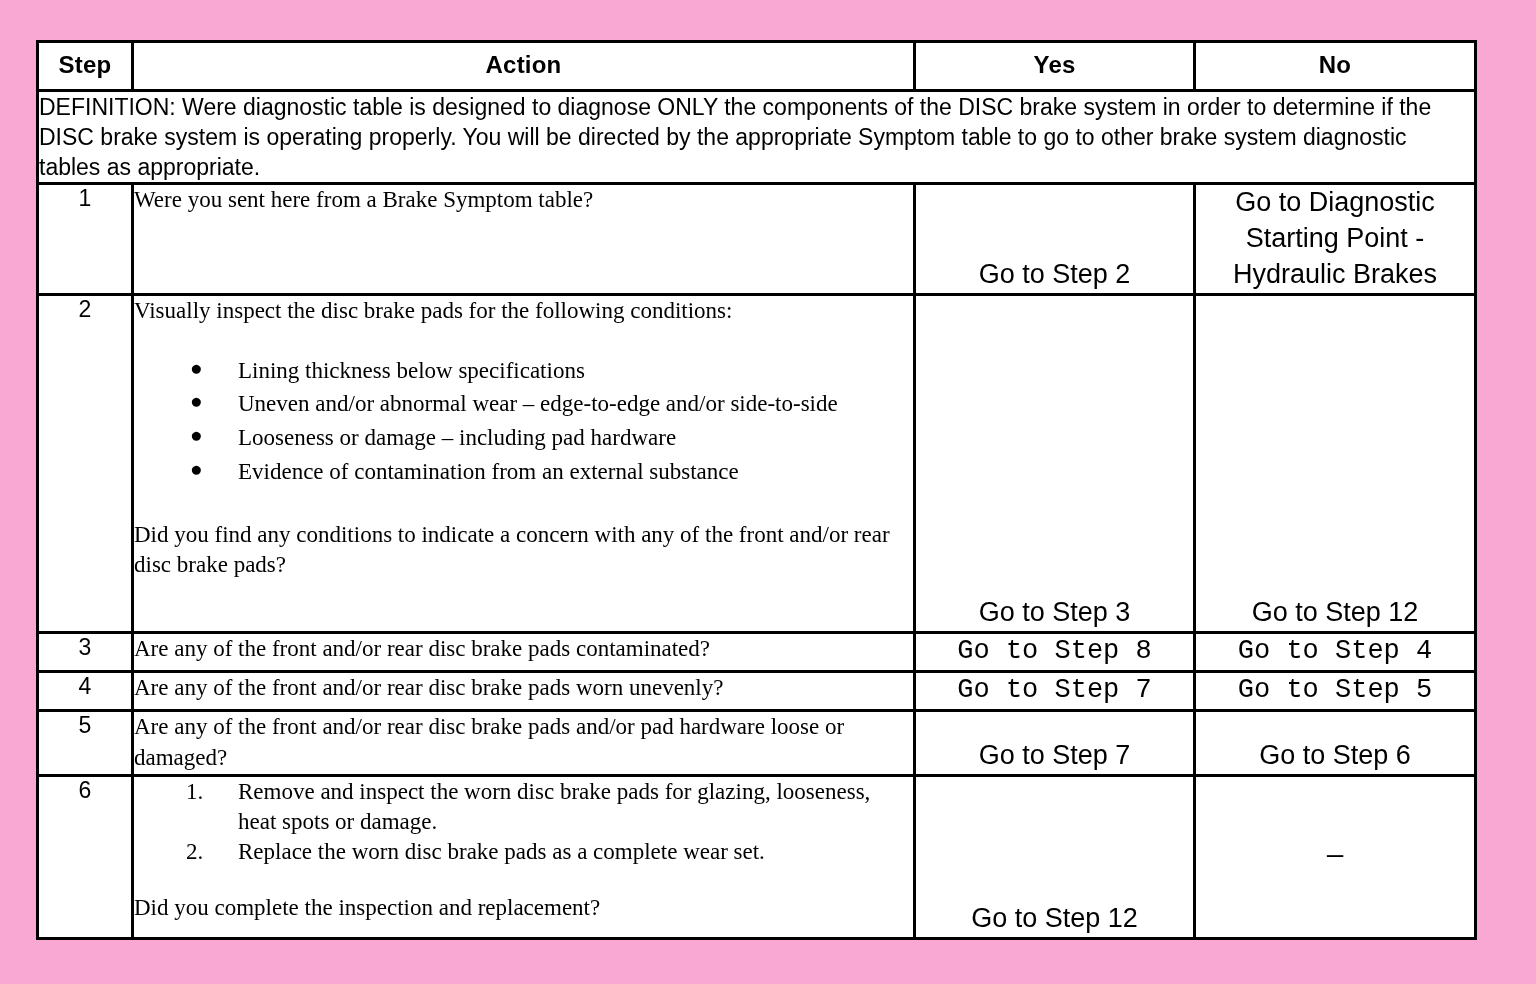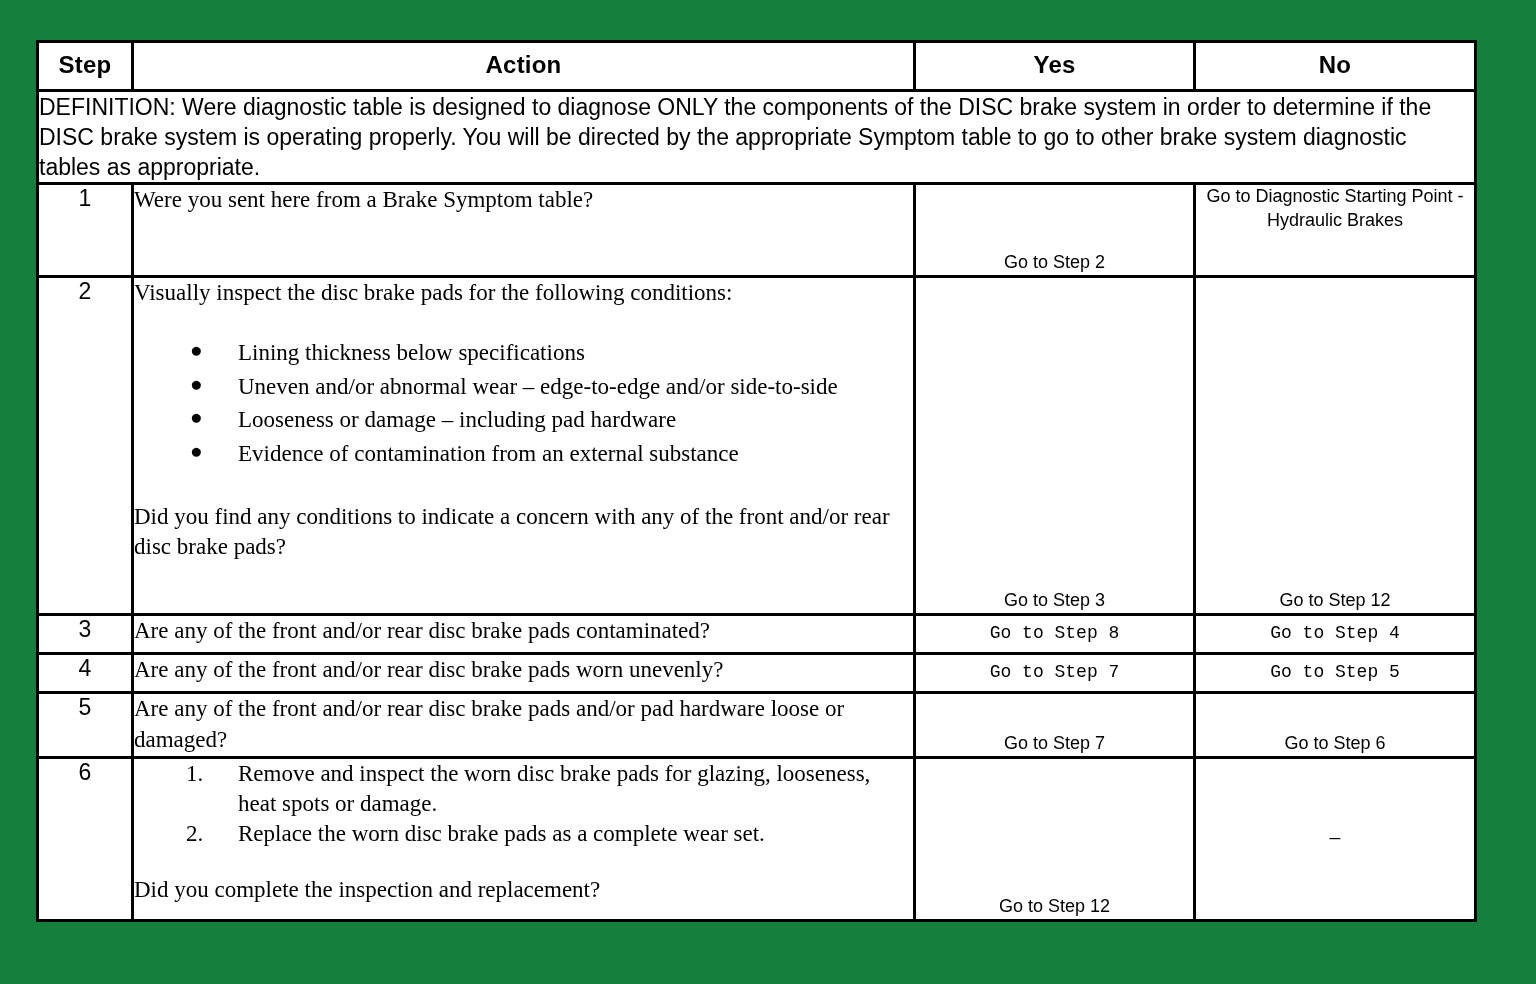--- a/index.html
+++ b/index.html
@@ -12,21 +12,21 @@
     height: 984px;
     font-family: "Liberation Sans", sans-serif;
     color: #000000;
     overflow: hidden;
   }
 
   .page {
     position: relative;
     width: 1536px;
     height: 984px;
-    background: #15803d;
+    background: #f9a8d4;
   }
 
   table.diag {
     position: absolute;
     left: 36px;
     top: 40px;
     width: 1438px;
     border-collapse: collapse;
     table-layout: fixed;
     background: #ffffff;
@@ -77,21 +77,21 @@
     padding: 4px 10px 6px 8px;
     font-size: 23px;
     line-height: 1.33;
     text-align: left;
     font-family: Liberation Serif, serif;
   }
 
   
   td.answer {
     text-align: center;
-    font-size: 18px;
+    font-size: 27px;
     line-height: 1.33;
     padding: 4px 6px 6px 6px;
   }
   td.answer.bottom   { vertical-align: bottom; }
   td.answer.middle   { vertical-align: middle; font-family: Liberation Mono, monospace; }
   td.answer.top      { vertical-align: top; }
 
   
   tr.r1 td { height: 90px; }
   tr.r2 td { height: 335px; }

